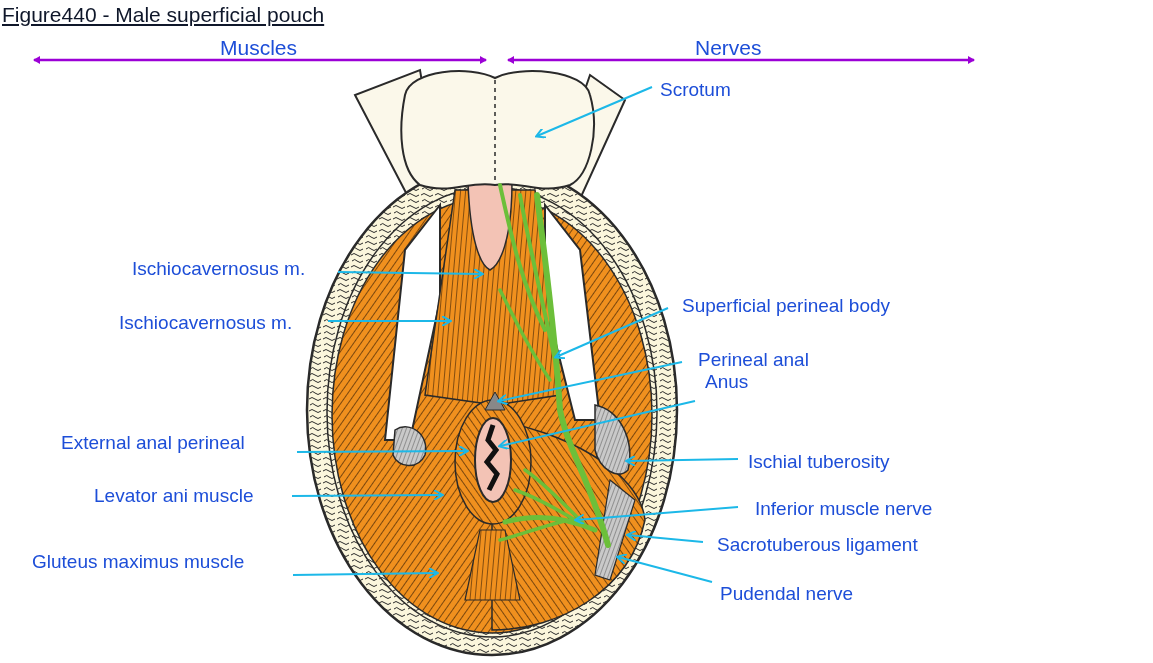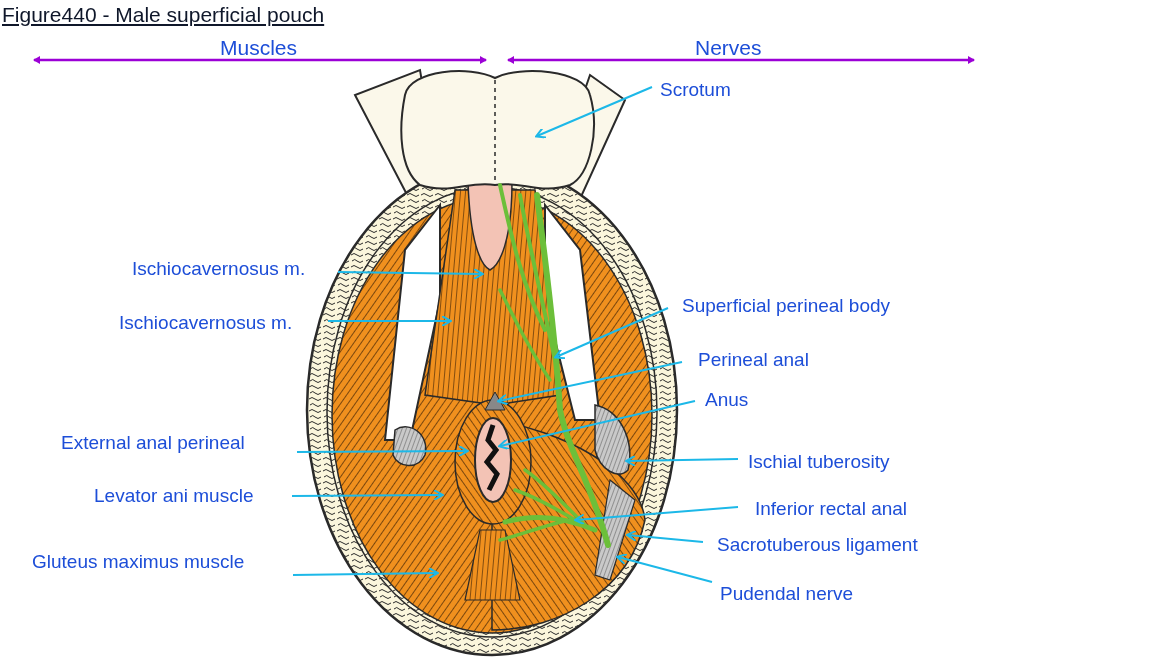--- a/index.html
+++ b/index.html
@@ -114,17 +114,17 @@
 
 <div class="label" style="left:132px;top:259px;">Ischiocavernosus m.</div>
 <div class="label" style="left:119px;top:313px;">Ischiocavernosus m.</div>
 <div class="label" style="left:61px;top:433px;">External anal perineal</div>
 <div class="label" style="left:94px;top:486px;">Levator ani muscle</div>
 <div class="label" style="left:32px;top:552px;text-align:center;">Gluteus maximus muscle</div>
 
 <div class="label" style="left:660px;top:80px;">Scrotum</div>
 <div class="label" style="left:682px;top:296px;">Superficial perineal body</div>
 <div class="label" style="left:698px;top:350px;">Perineal anal</div>
-<div class="label" style="left:705px;top:390px;text-align:right;">Anus</div>
+<div class="label" style="left:705px;top:372px;text-align:right;">Anus</div>
 <div class="label" style="left:748px;top:452px;">Ischial tuberosity</div>
-<div class="label" style="left:755px;top:499px;">Inferior rectal anal</div>
+<div class="label" style="left:755px;top:499px;">Inferior muscle nerve</div>
 <div class="label" style="left:717px;top:535px;">Sacrotuberous ligament</div>
 <div class="label" style="left:720px;top:584px;text-align:right;">Pudendal nerve</div>
 
 </body></html>

